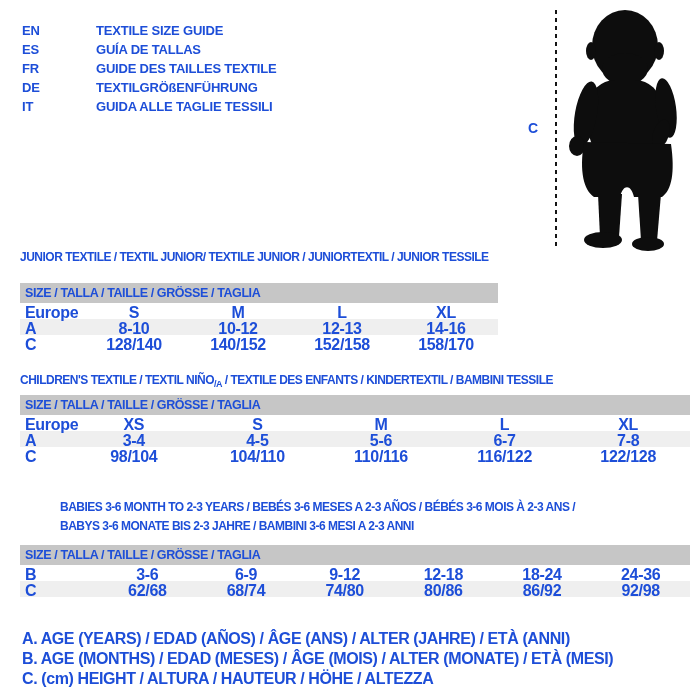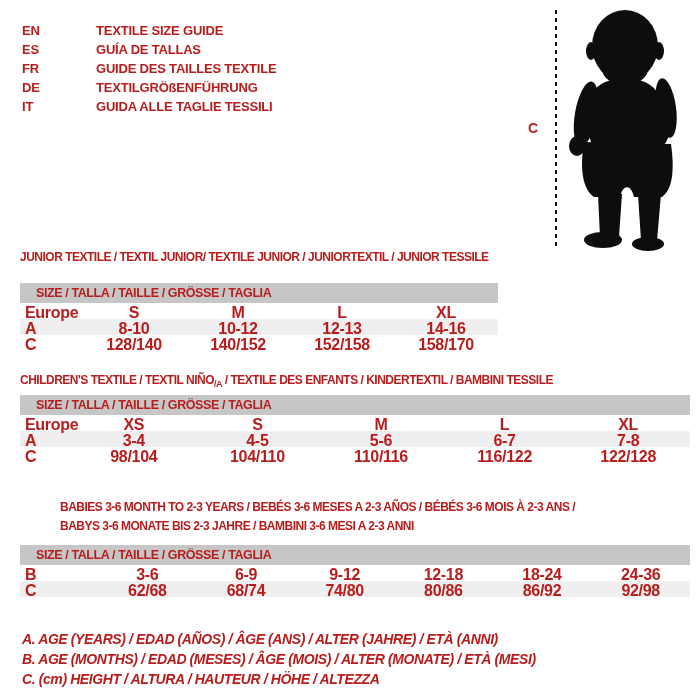--- a/index.html
+++ b/index.html
@@ -1,18 +1,18 @@
 <!DOCTYPE html>
 <html><head>
 <meta charset="utf-8">
 <style>
   html,body { margin:0; padding:0; }
   .page {
     position:relative; width:700px; height:700px; background:#ffffff;
-    font-family:"Liberation Sans", sans-serif; font-weight:bold; color:#b91c1c;
+    font-family:"Liberation Sans", sans-serif; font-weight:bold; color:#1d4ed8;
     overflow:hidden;
   }
 
   
   .langs { position:absolute; left:22px; top:21px; }
   .lang-row { display:flex; height:19px; line-height:19px; font-size:13px; letter-spacing:-0.2px; }
   .lang-code { width:46px; }
   .lang-label { white-space:nowrap;margin-left:28px; }
 
   
@@ -29,35 +29,35 @@
   .tbl { position:absolute; left:20px; }
   .t1 { top:250px; width:478px; }
   .t2 { top:373px; width:670px; }
   .t3 { top:498px; width:670px; }
   .tbl-title { font-size:12px; letter-spacing:-0.5px; white-space:nowrap; height:14px; }
   .t1 .tbl-title { margin-bottom:19px; }
   .t2 .tbl-title { margin-bottom:8px; }
   .t3 .tbl-title { height:19px; line-height:19px; margin-bottom:0;padding-left:40px; }
   .t3 .title-block { margin-bottom:9px; }
   .tbl-sizebar {
-    background:#c6c6c6; height:20px; line-height:20px; padding-left:16px;
+    background:#c6c6c6; height:20px; line-height:20px; padding-left:5px;
     font-size:12.5px; letter-spacing:-0.4px; white-space:nowrap;
   }
   .tbl-row { display:flex; height:16px; line-height:20px; font-size:16px; letter-spacing:-0.3px; }
   .tbl-row .lbl { padding-left:5px; box-sizing:border-box; }
   .t1 .lbl { width:62px; }
   .t2 .lbl { width:52px; }
   .t3 .lbl { width:78px; }
   .cell { flex:1; text-align:center; }
   .shaded { background:#efefef; }
   .sub { font-size:9px; vertical-align:sub; }
 
   
   .legend { position:absolute; left:22px; top:629px; }
-  .legend-line { height:20px; line-height:20px; font-size:14px; letter-spacing:-0.4px; white-space:nowrap;font-style:italic; }
+  .legend-line { height:20px; line-height:20px; font-size:16px; letter-spacing:-0.4px; white-space:nowrap; }
 </style>
 </head>
 <body>
 
 <div class="page">
 
   <div class="langs">
     <div class="lang-row">
       <span class="lang-code">EN</span>
       <span class="lang-label">TEXTILE SIZE GUIDE</span>

